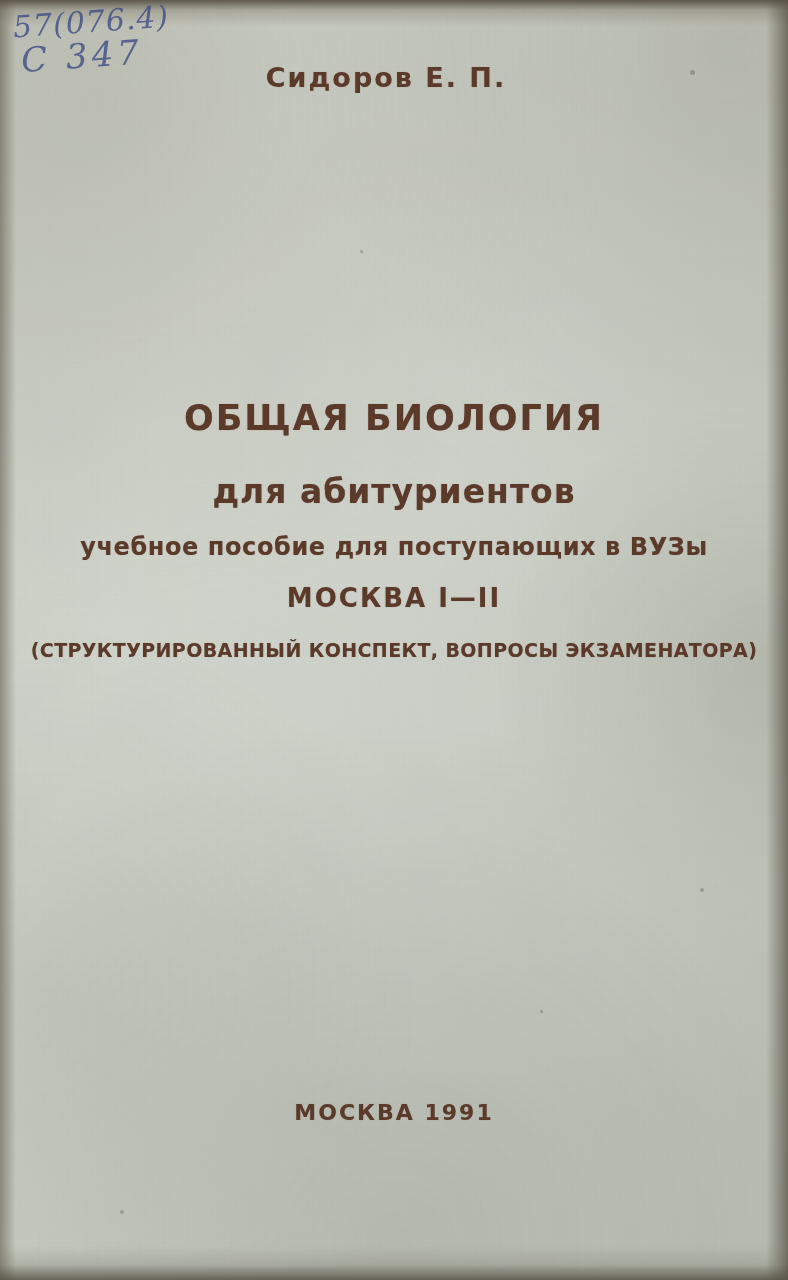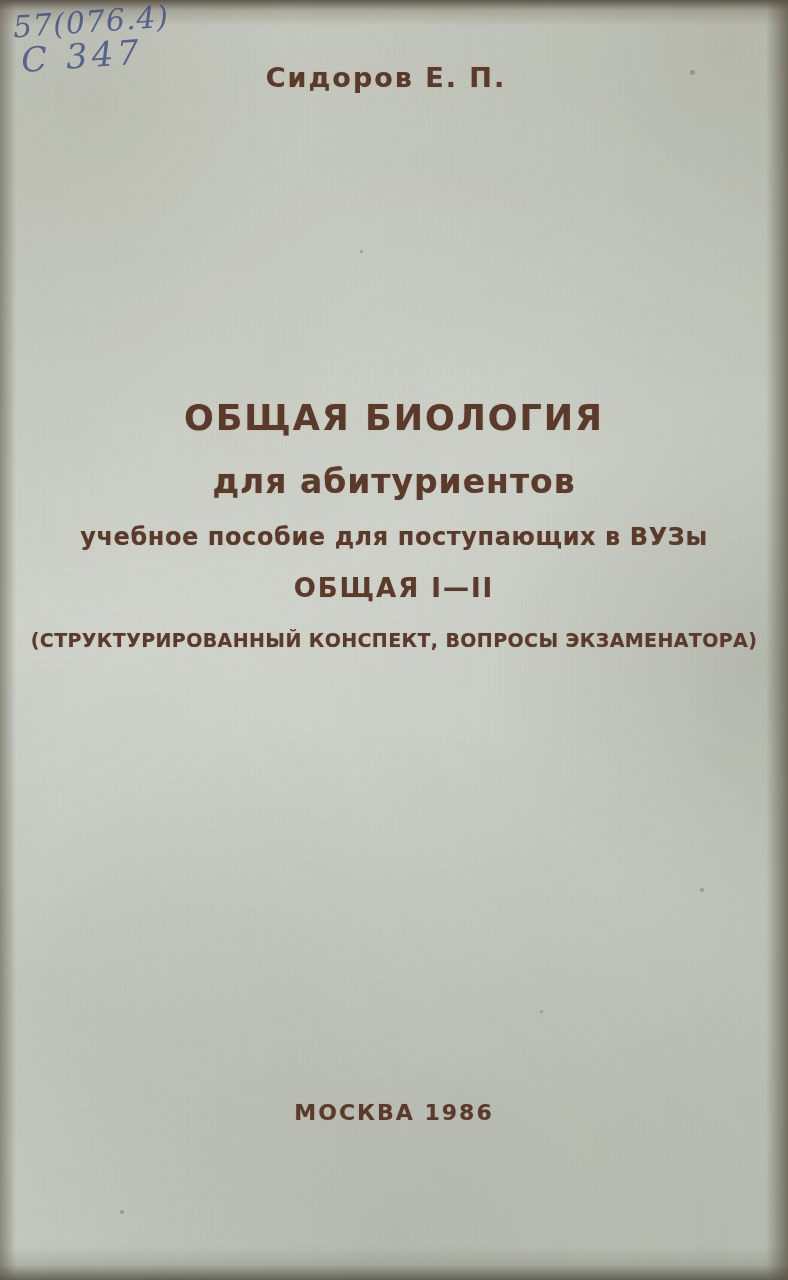--- a/index.html
+++ b/index.html
@@ -116,21 +116,21 @@
 
   .title-block {
     position: absolute;
     top: 398px;
     left: 0;
     right: 0;
   }
   .main-title {
     font-size: 35px;
     letter-spacing: 2px;
-    margin-bottom: 24px;
+    margin-bottom: 34px;
   }
   .subtitle {
     font-size: 33px;
     letter-spacing: 1px;
     margin-bottom: 22px;
   }
   .subtitle2 {
     font-size: 24px;
     letter-spacing: 0.6px;
     margin-bottom: 22px;
@@ -180,25 +180,25 @@
     <div class="line1">57(076.4)</div>
     <div class="line2">С 347</div>
   </div>
 
   <div class="ink author">Сидоров Е. П.</div>
 
   <div class="title-block">
     <div class="ink main-title">ОБЩАЯ БИОЛОГИЯ</div>
     <div class="ink subtitle">для абитуриентов</div>
     <div class="ink subtitle2">учебное пособие для поступающих в ВУЗы</div>
-    <div class="ink parts">ОБЩАЯ I—II</div>
+    <div class="ink parts">МОСКВА I—II</div>
     <div class="ink note">(СТРУКТУРИРОВАННЫЙ КОНСПЕКТ, ВОПРОСЫ ЭКЗАМЕНАТОРА)</div>
   </div>
 
-  <div class="ink imprint">МОСКВА 1986</div>
+  <div class="ink imprint">МОСКВА 1991</div>
 
   <div class="speck" style="left:700px; top:888px; width:4px; height:4px;"></div>
   <div class="speck" style="left:690px; top:70px; width:5px; height:5px;"></div>
   <div class="speck" style="left:120px; top:1210px; width:4px; height:4px;"></div>
   <div class="speck" style="left:360px; top:250px; width:3px; height:3px;"></div>
   <div class="speck" style="left:540px; top:1010px; width:3px; height:3px;"></div>
 
 </div>
 
 </body></html>

